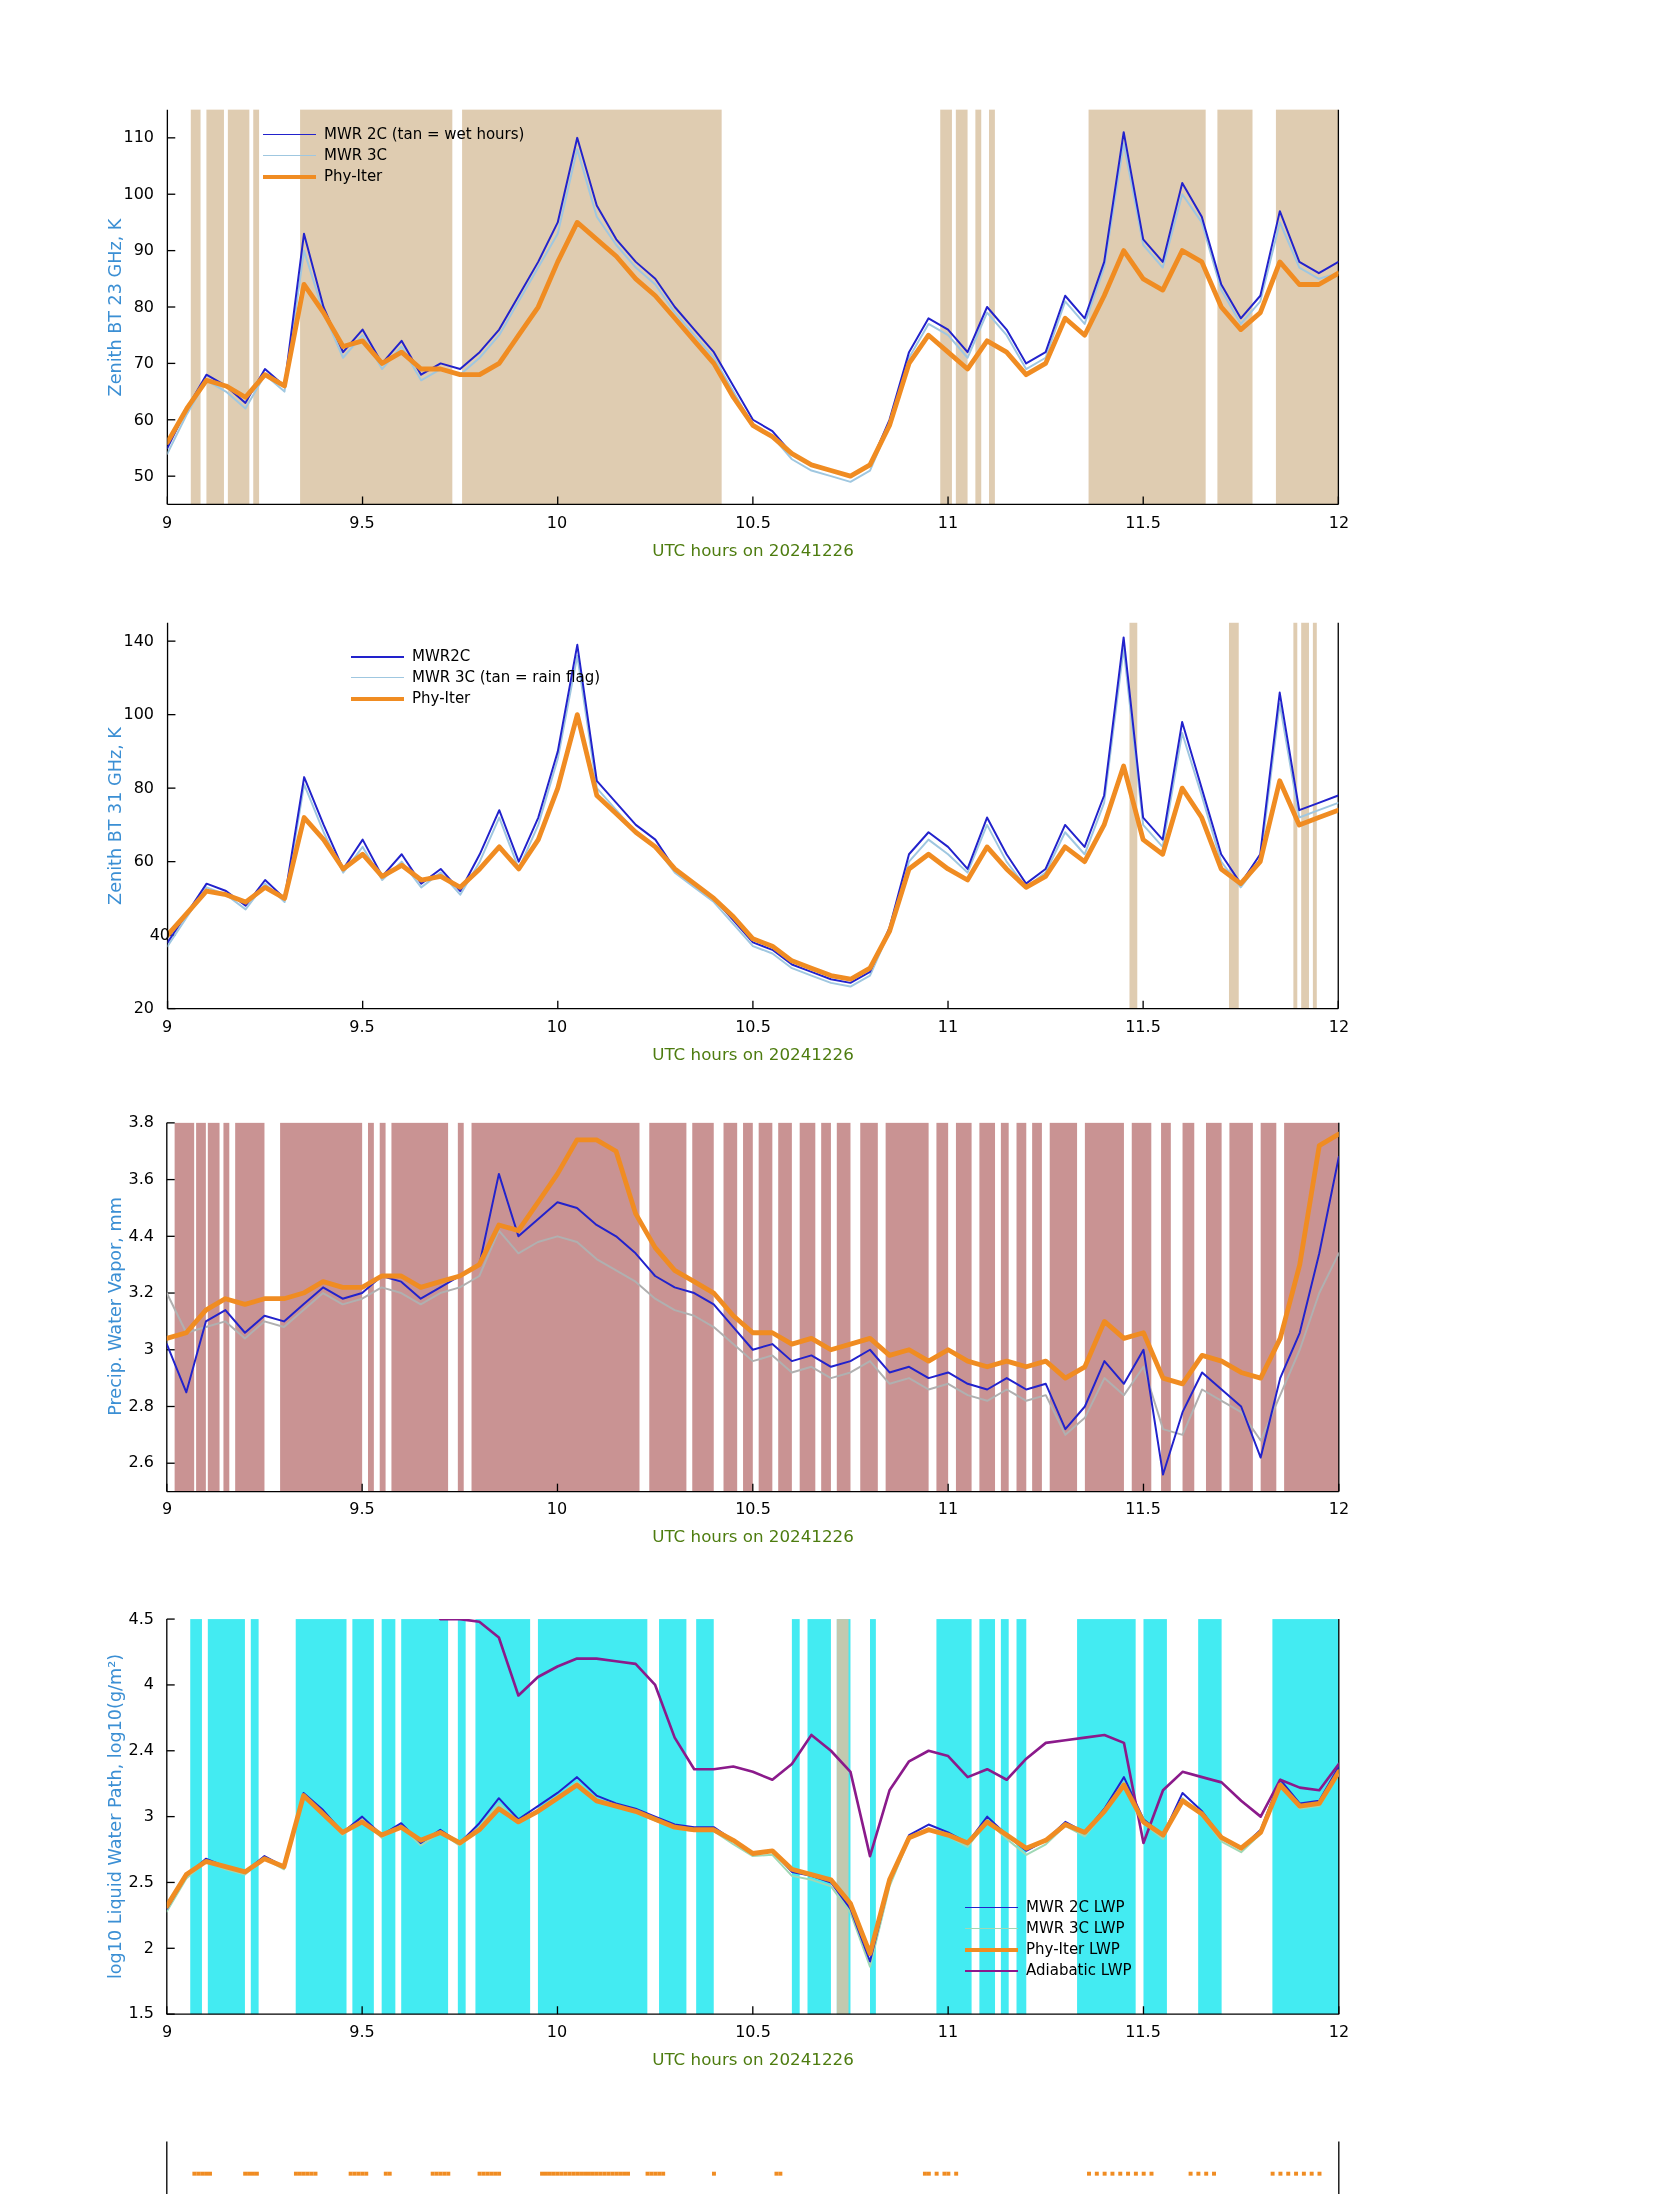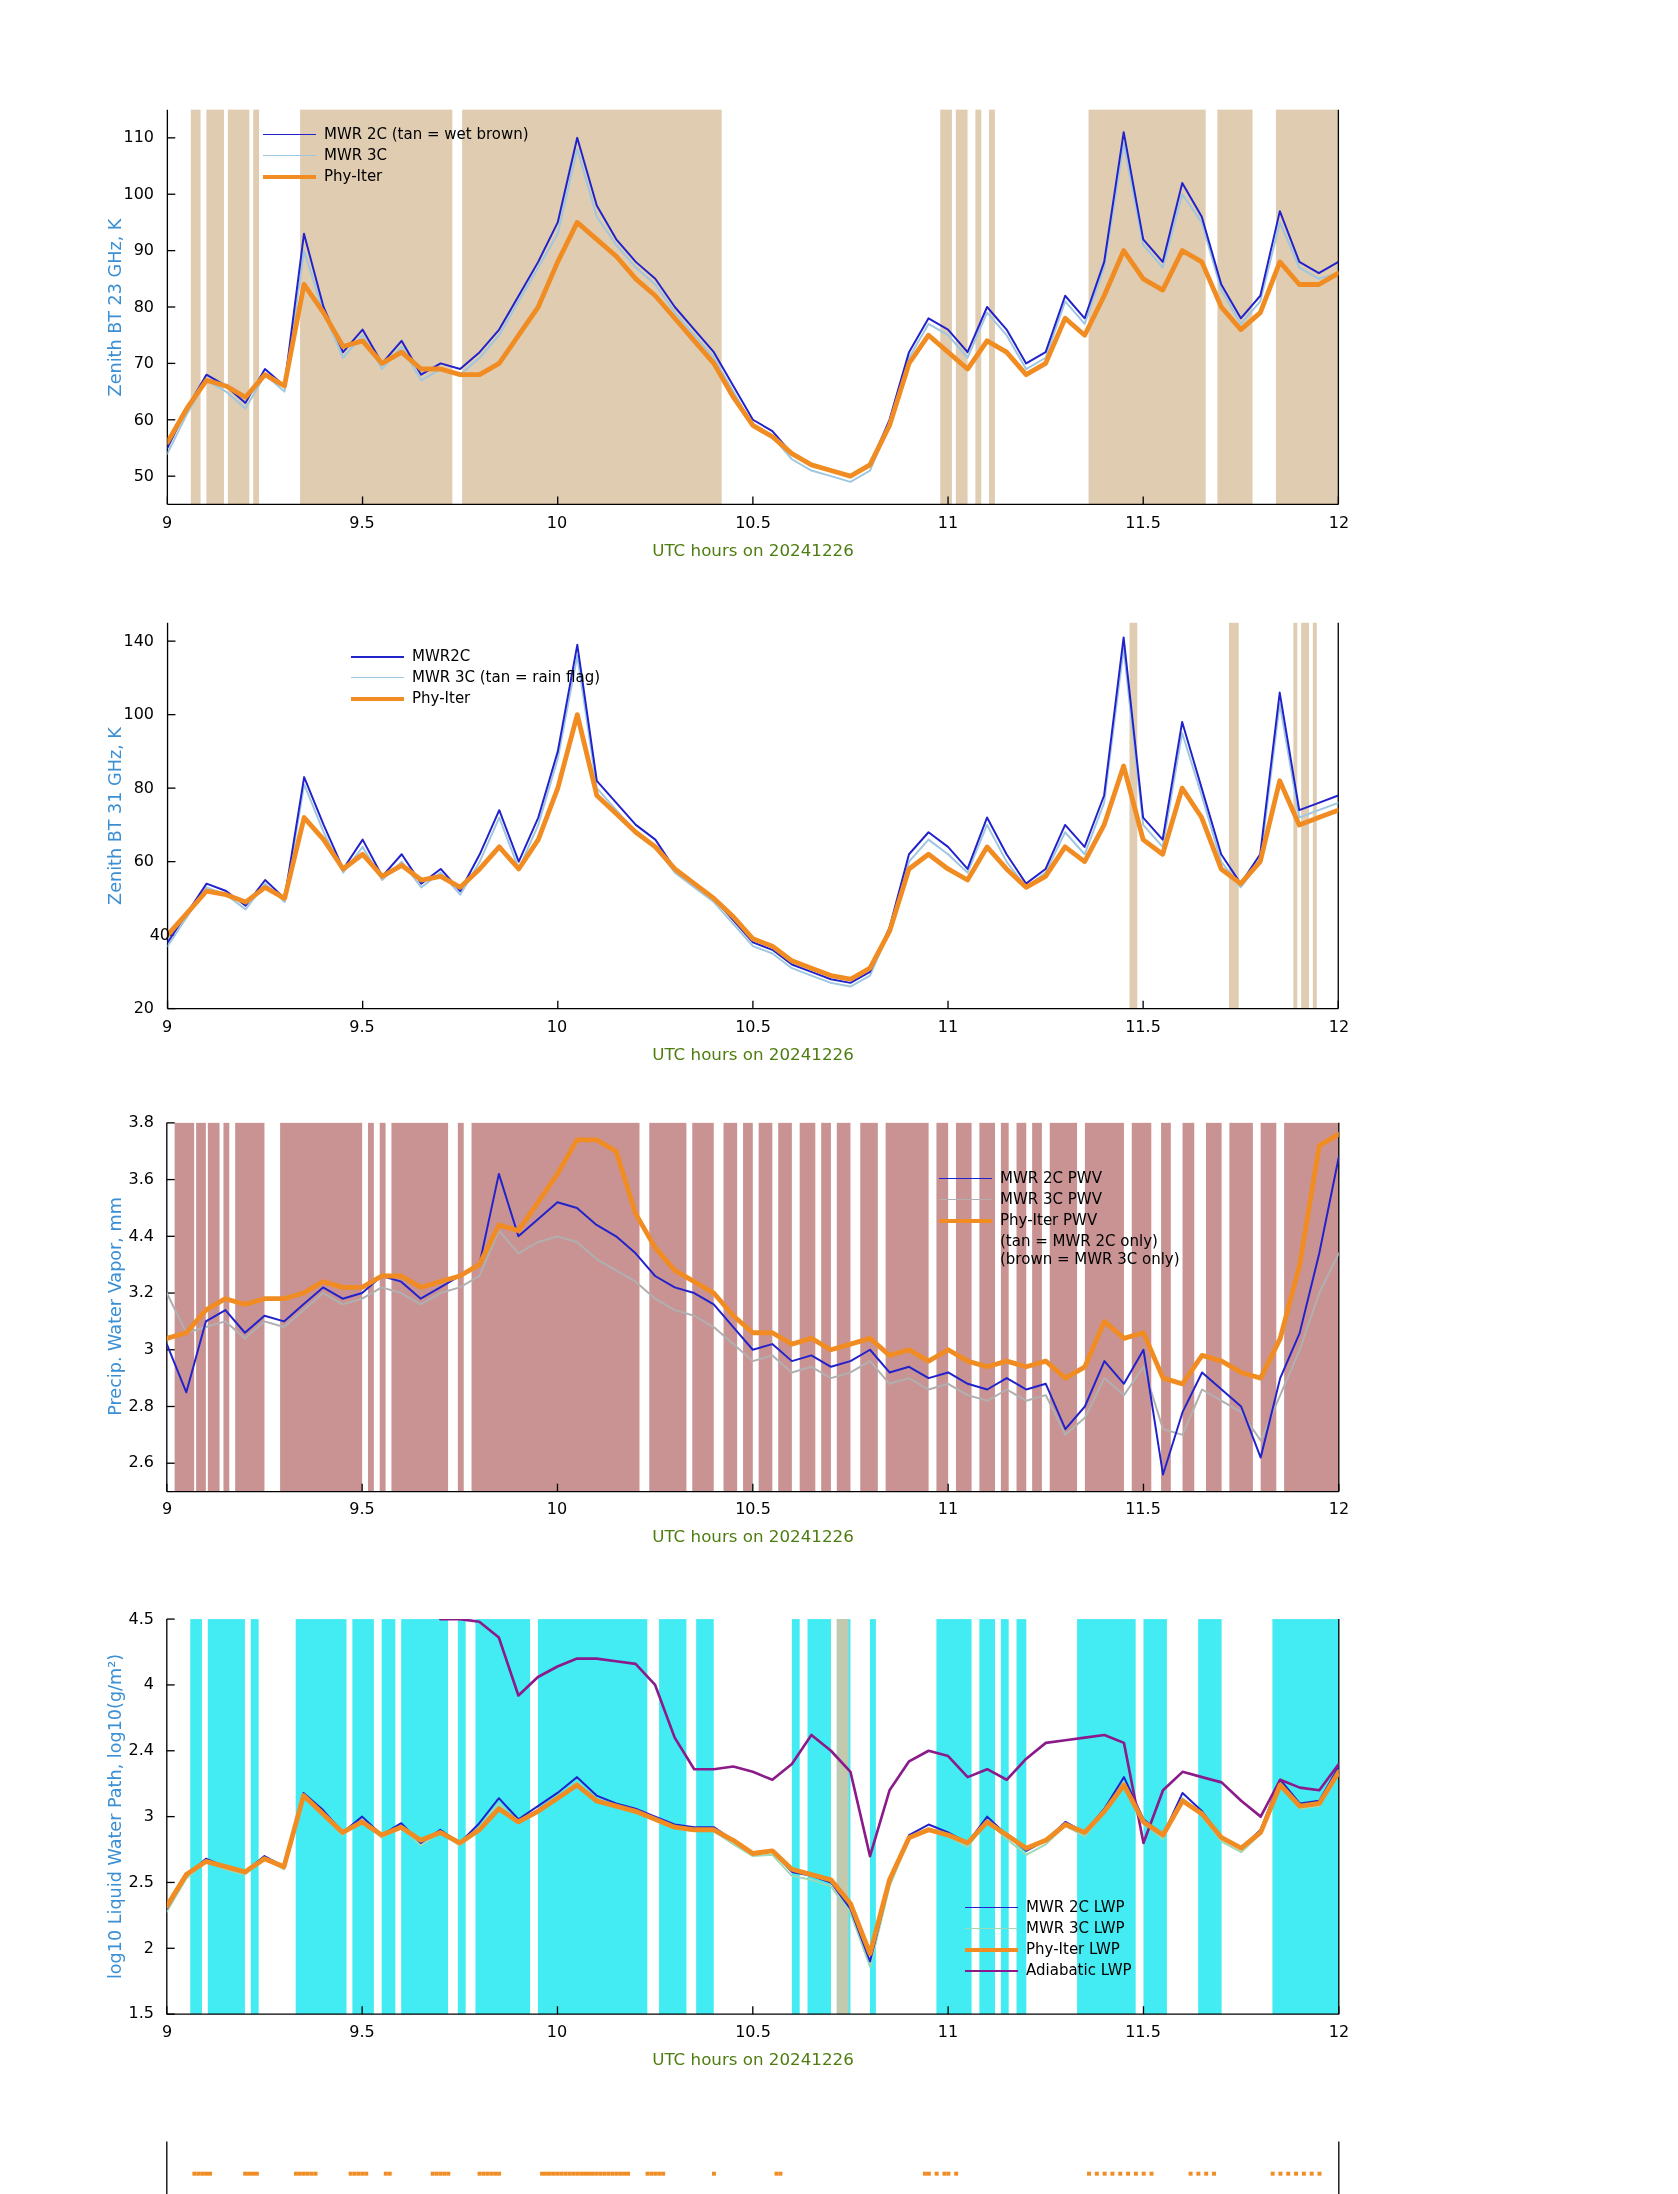--- a/index.html
+++ b/index.html
@@ -106,21 +106,21 @@
         <div class="xtick" style="left: 513px; top: 513px; width: 88px;">10</div>
         <div class="xtick" style="left: 709px; top: 513px; width: 88px;">10.5</div>
         <div class="xtick" style="left: 904px; top: 513px; width: 88px;">11</div>
         <div class="xtick" style="left: 1099px; top: 513px; width: 88px;">11.5</div>
         <div class="xtick" style="left: 1295px; top: 513px; width: 88px;">12</div>
         <div class="axis-label-x" style="left: 167px; width: 1172px; top: 540px;">UTC hours on 20241226</div>
         <div class="axis-label-y" style="left: 105px; top: 505px; width: 395px; text-align: center;">Zenith BT 23 GHz, K</div>
         <div class="legend" style="left: 263px; top: 127px;">
           <div class="row">
             <span class="swatch" style="border-top-width: 1.8px; border-top-color: rgb(34, 34, 204);"></span>
-            <span class="lbl">MWR 2C (tan = wet brown)</span>
+            <span class="lbl">MWR 2C (tan = wet hours)</span>
           </div>
           <div class="row">
             <span class="swatch" style="border-top-width: 1.8px; border-top-color: rgb(159, 199, 224);"></span>
             <span class="lbl">MWR 3C</span>
           </div>
           <div class="row">
             <span class="swatch" style="border-top-width: 4.4px; border-top-color: rgb(240, 140, 34);"></span>
             <span class="lbl">Phy-Iter</span>
           </div>
         </div>
@@ -261,36 +261,20 @@
         <div class="ytick" style="left: 88px; top: 42px; width: 66px;">3.8</div>
         <div class="xtick" style="left: 123px; top: 429px; width: 88px;">9</div>
         <div class="xtick" style="left: 318px; top: 429px; width: 88px;">9.5</div>
         <div class="xtick" style="left: 513px; top: 429px; width: 88px;">10</div>
         <div class="xtick" style="left: 709px; top: 429px; width: 88px;">10.5</div>
         <div class="xtick" style="left: 904px; top: 429px; width: 88px;">11</div>
         <div class="xtick" style="left: 1099px; top: 429px; width: 88px;">11.5</div>
         <div class="xtick" style="left: 1295px; top: 429px; width: 88px;">12</div>
         <div class="axis-label-x" style="left: 167px; width: 1172px; top: 456px;">UTC hours on 20241226</div>
         <div class="axis-label-y" style="left: 105px; top: 421px; width: 369px; text-align: center;">Precip. Water Vapor, mm</div>
-        <div class="legend" style="left: 939px; top: 101px;">
-          <div class="row">
-            <span class="swatch" style="border-top-width: 1.8px; border-top-color: rgb(34, 34, 204);"></span>
-            <span class="lbl">MWR 2C PWV</span>
-          </div>
-          <div class="row">
-            <span class="swatch" style="border-top-width: 1.8px; border-top-color: rgb(176, 176, 176);"></span>
-            <span class="lbl">MWR 3C PWV</span>
-          </div>
-          <div class="row">
-            <span class="swatch" style="border-top-width: 4.4px; border-top-color: rgb(240, 140, 34);"></span>
-            <span class="lbl">Phy-Iter PWV</span>
-          </div>
-          <div class="txtonly">(tan = MWR 2C only)</div>
-          <div class="txtonly">(brown = MWR 3C only)</div>
-        </div>
       </div>
       <div class="panel" style="height: 518px;">
         <svg width="1679" height="518" style="position: absolute; left: 0px; top: 0px;" viewBox="0 0 3825 1180">
           <defs>
             <clipPath id="clip3">
               <rect x="380" y="130" width="2670" height="900"></rect>
             </clipPath>
           </defs>
           <rect x="433.40000000000043" y="130" width="26.699999999999477" height="900" fill="#22e8f0" fill-opacity="0.85"></rect>
           <rect x="473.4500000000004" y="130" width="84.54999999999893" height="900" fill="#22e8f0" fill-opacity="0.85"></rect>

